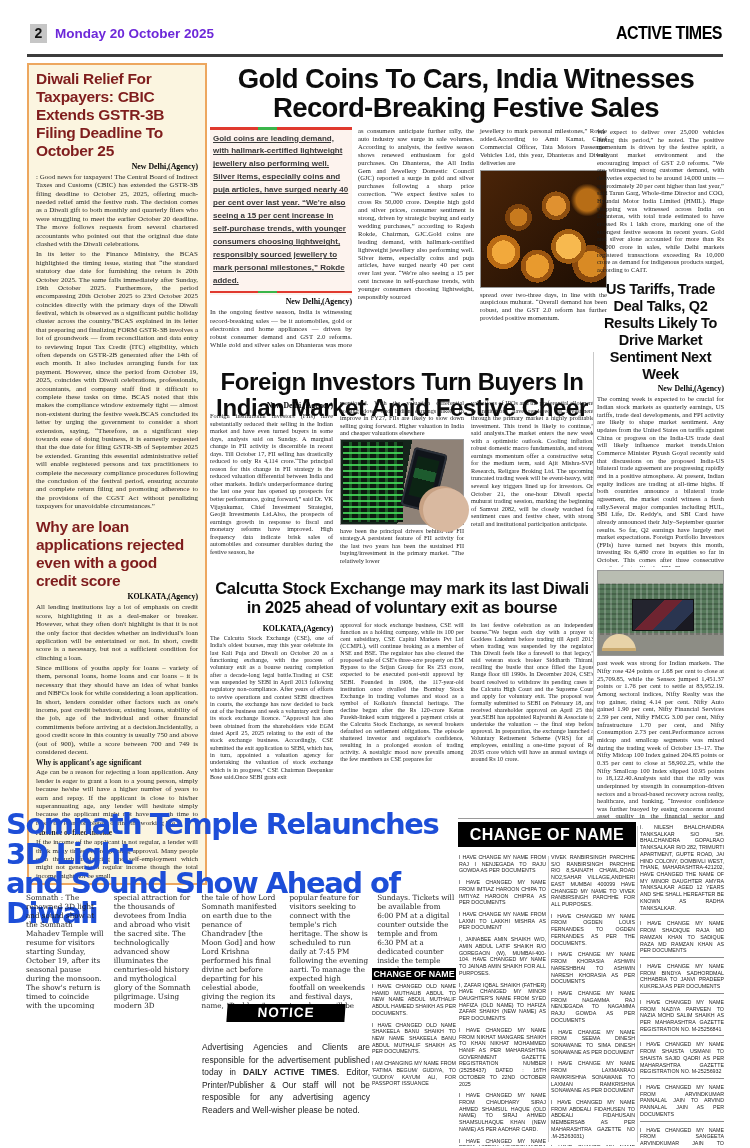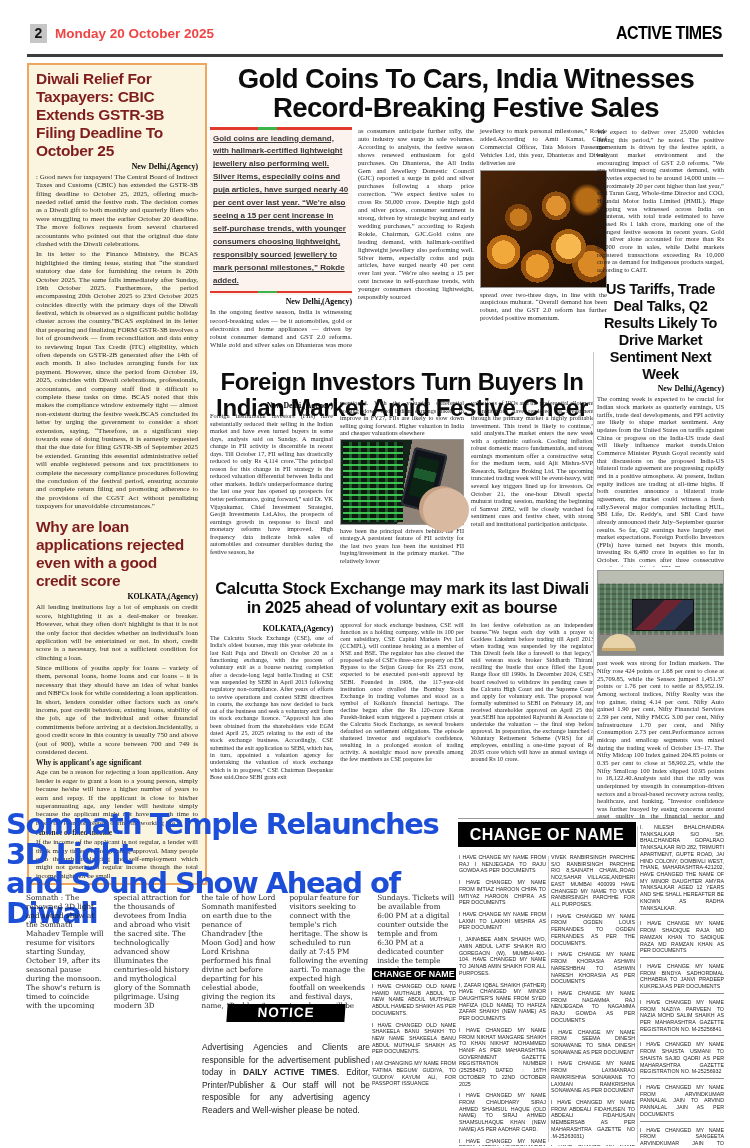--- a/index.html
+++ b/index.html
@@ -1,21 +1,21 @@
 <!DOCTYPE html>
 <html><head>
 <meta charset="utf-8">
 <style>
   html,body{margin:0;padding:0;background:#e8e8e8;}
   .page{position:relative;width:750px;height:1148px;background:#ffffff;overflow:hidden;
         font-family:"Liberation Serif",serif;color:#1d1d1d;}
   
   .hdr-num{position:absolute;left:30px;top:24px;width:17px;height:19px;background:#c6c6c6;
            color:#111;font:bold 14px/19px "Liberation Sans",sans-serif;text-align:center;}
-  .hdr-date{position:absolute;left:55px;top:26px;font:bold 13.5px "Liberation Sans",sans-serif;color:#ef4444;}
+  .hdr-date{position:absolute;left:55px;top:26px;font:bold 13.5px "Liberation Sans",sans-serif;color:#6d28d9;}
   .hdr-mast{position:absolute;right:28px;top:24px;font:bold 16px "Liberation Sans",sans-serif;
             letter-spacing:-0.5px;transform:scaleY(1.15);color:#000;}
   .hdr-rule{position:absolute;left:27px;right:27px;top:54px;height:2.5px;background:#3c3c3c;}
   
   .bt{text-align:justify;line-height:1.2;}
   .dateline{font:bold 7.8px "Liberation Serif",serif;text-align:right;margin:2px 0 2px;color:#000;}
   .clip{overflow:hidden;}
   .head-sans{font-family:"Liberation Sans",sans-serif;font-weight:bold;color:#0d0d0d;text-align:center;}
   
   .sidebar{position:absolute;left:27px;top:63px;width:180px;height:822px;background:#fbf5e0;

